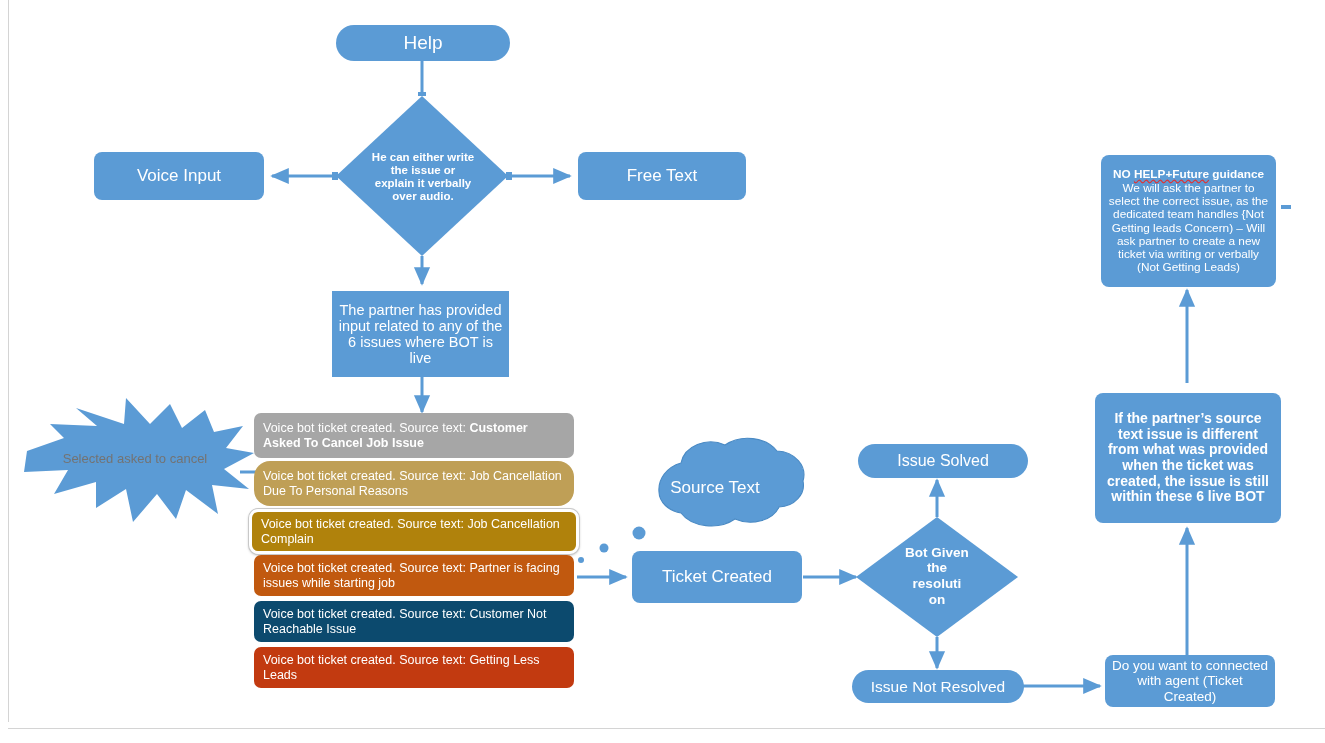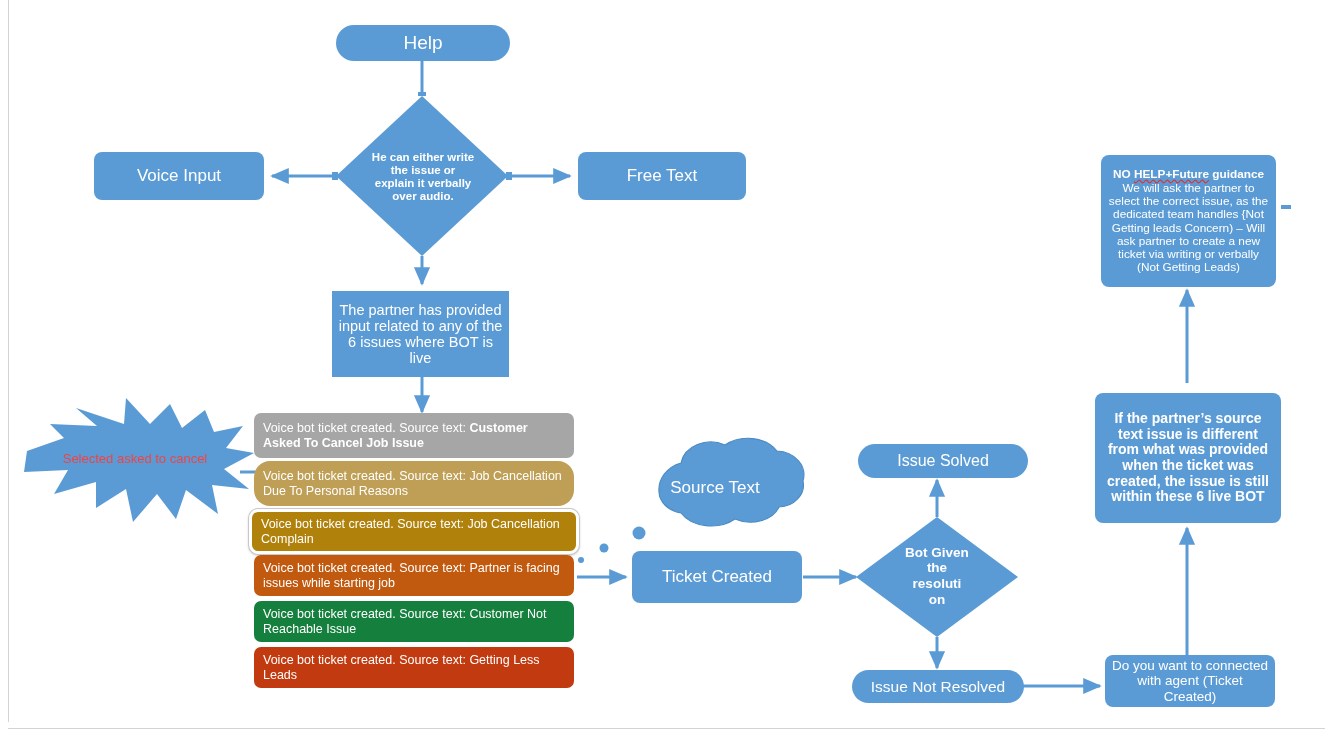--- a/index.html
+++ b/index.html
@@ -98,21 +98,21 @@
     pointer-events: none;
   }
 
   
   .burst-label {
     position: absolute;
     display: flex;
     align-items: center;
     justify-content: center;
     text-align: center;
-    color: #ef4444;
+    color: #737373;
     font-size: 13px;
     line-height: 1.2;
     pointer-events: none;
   }
   
   .cloud-label {
     position: absolute;
     display: flex;
     align-items: center;
     justify-content: center;
@@ -235,21 +235,21 @@
       </div>
       <div class="ticket" style="left: 254px; top: 461px; width: 320px; height: 45px; background: rgb(191, 159, 86); border-radius: 16px;">
         <span><span>Voice bot ticket created. Source text: </span><span>Job Cancellation Due To Personal Reasons</span></span>
       </div>
       <div class="ticket selected" style="left: 249px; top: 509px; width: 330px; height: 45px; background: rgb(176, 130, 12);">
         <span><span>Voice bot ticket created. Source text: </span><span>Job Cancellation Complain</span></span>
       </div>
       <div class="ticket" style="left: 254px; top: 555px; width: 320px; height: 41px; background: rgb(193, 89, 15);">
         <span><span>Voice bot ticket created. Source text: </span><span>Partner is facing issues while starting job</span></span>
       </div>
-      <div class="ticket" style="left: 254px; top: 601px; width: 320px; height: 41px; background: #15803d;">
+      <div class="ticket" style="left: 254px; top: 601px; width: 320px; height: 41px; background: #0c4a6e;">
         <span><span>Voice bot ticket created. Source text: </span><span>Customer Not Reachable Issue</span></span>
       </div>
       <div class="ticket" style="left: 254px; top: 647px; width: 320px; height: 41px; background: rgb(194, 58, 16);">
         <span><span>Voice bot ticket created. Source text: </span><span>Getting Less Leads</span></span>
       </div>
     </div>
 
   <div class="node rbox" style="left:632px; top:551px; width:170px; height:52px; font-size:17px;text-align:right;">
     <span class="t-reg">Ticket Created</span>
   </div>

